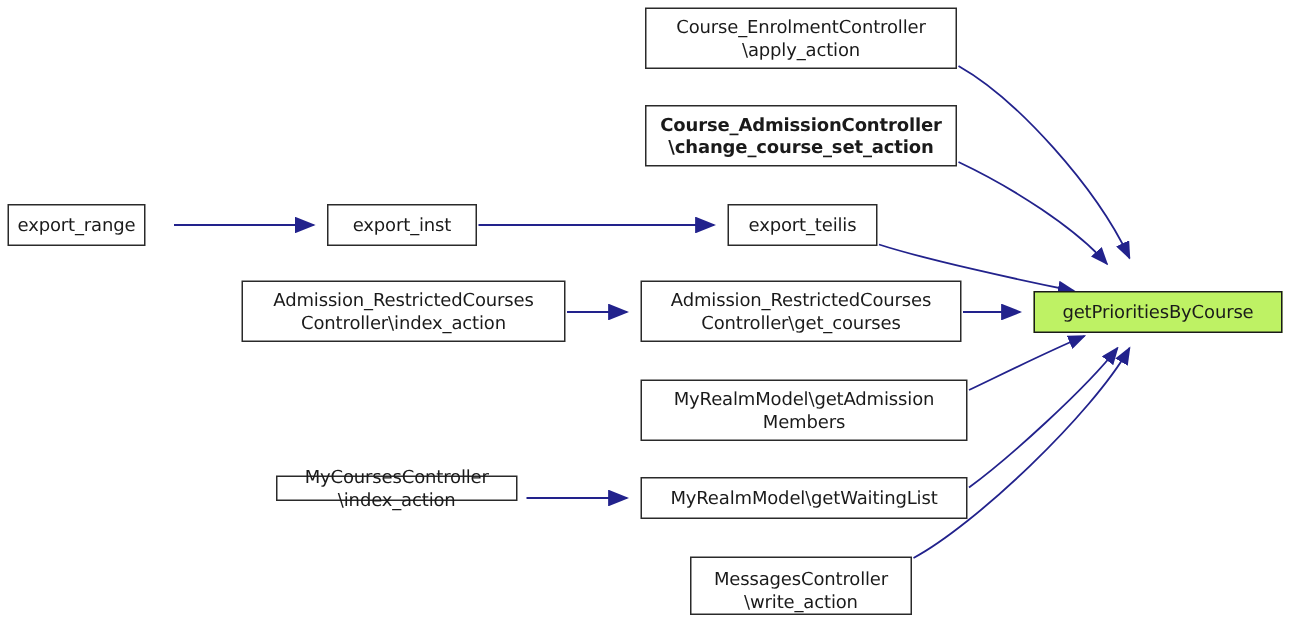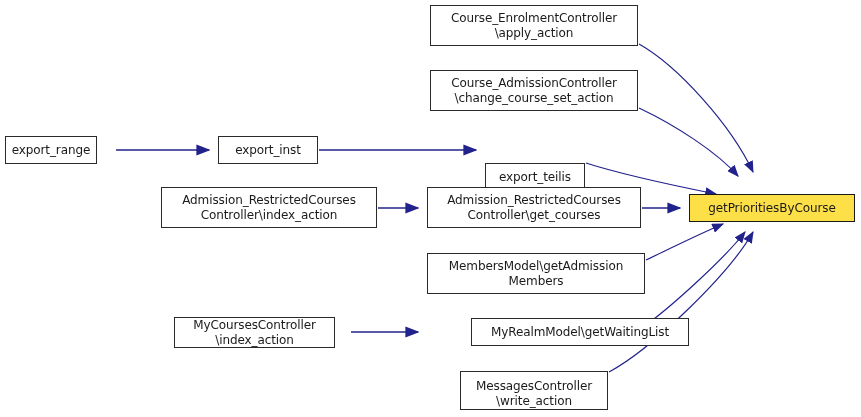--- a/index.html
+++ b/index.html
@@ -33,21 +33,21 @@
     align-items: center;
     justify-content: center;
     text-align: center;
     font-size: 12px;
     line-height: 15px;
     letter-spacing: -0.1px;
     white-space: pre-line;
     z-index: 2;
   }
   .node.highlight {
-    background: #fde047;
+    background: #bef264;
     border: 1px solid #1a1a1a;
   }
   .node-label {
     display: block;
     white-space: pre-line;
     padding: 0 4px;
   }
 </style>
 </head>
 <body>
@@ -71,32 +71,32 @@
         <path d="M 586,163 C 617,173 681,187 716,194" fill="none" stroke="#22228c" stroke-width="1.2" marker-end="url(#arrowhead)"></path>
         <path d="M 646,260 C 665,251 697,235 723,224" fill="none" stroke="#22228c" stroke-width="1.2" marker-end="url(#arrowhead)"></path>
         <path d="M 646,325 C 672,306 724,259 745,232" fill="none" stroke="#22228c" stroke-width="1.2" marker-end="url(#arrowhead)"></path>
         <path d="M 609,372 C 650,350 728,276 753,232" fill="none" stroke="#22228c" stroke-width="1.2" marker-end="url(#arrowhead)"></path>
       </g>
   </svg>
 
   <div id="nodes-group">
       <div class="node" style="left: 430px; top: 5px; width: 208px; height: 41px;"><span class="node-label">Course_EnrolmentController
 \apply_action</span></div>
-      <div class="node" style="left: 430px; top: 70px; width: 208px; height: 41px;"><span class="node-label">Course_AdmissionController
+      <div class="node" style="left: 430px; top: 70px; width: 208px; height: 41px; font-weight: bold;"><span class="node-label">Course_AdmissionController
 \change_course_set_action</span></div>
       <div class="node" style="left: 5px; top: 136px; width: 92px; height: 28px;"><span class="node-label">export_range</span></div>
       <div class="node" style="left: 218px; top: 136px; width: 100px; height: 28px; justify-content: center;"><span class="node-label">export_inst</span></div>
-      <div class="node" style="left: 485px; top: 136px; width: 100px; height: 28px; margin-top: 27px;"><span class="node-label">export_teilis</span></div>
+      <div class="node" style="left: 485px; top: 136px; width: 100px; height: 28px;"><span class="node-label">export_teilis</span></div>
       <div class="node" style="left: 161px; top: 187px; width: 216px; height: 41px;"><span class="node-label">Admission_RestrictedCourses
 Controller\index_action</span></div>
       <div class="node" style="left: 427px; top: 187px; width: 214px; height: 41px;"><span class="node-label">Admission_RestrictedCourses
 Controller\get_courses</span></div>
       <div class="node highlight" style="left: 689px; top: 194px; width: 166px; height: 28px;"><span class="node-label">getPrioritiesByCourse</span></div>
-      <div class="node" style="left: 427px; top: 253px; width: 218px; height: 41px;"><span class="node-label">MembersModel\getAdmission
+      <div class="node" style="left: 427px; top: 253px; width: 218px; height: 41px;"><span class="node-label">MyRealmModel\getAdmission
 Members</span></div>
-      <div class="node" style="left: 174px; top: 317px; width: 161px; height: 31px;"><span class="node-label">MyCoursesController
+      <div class="node" style="left: 184px; top: 317px; width: 161px; height: 17px;"><span class="node-label">MyCoursesController
 \index_action</span></div>
-      <div class="node" style="left: 427px; top: 318px; width: 218px; height: 28px; margin-left: 44px;"><span class="node-label">MyRealmModel\getWaitingList</span></div>
+      <div class="node" style="left: 427px; top: 318px; width: 218px; height: 28px;"><span class="node-label">MyRealmModel\getWaitingList</span></div>
       <div class="node" style="left: 460px; top: 371px; width: 148px; height: 39px; align-items: flex-end;"><span class="node-label">MessagesController
 \write_action</span></div>
     </div>
 
 </div>
 
 </body></html>

